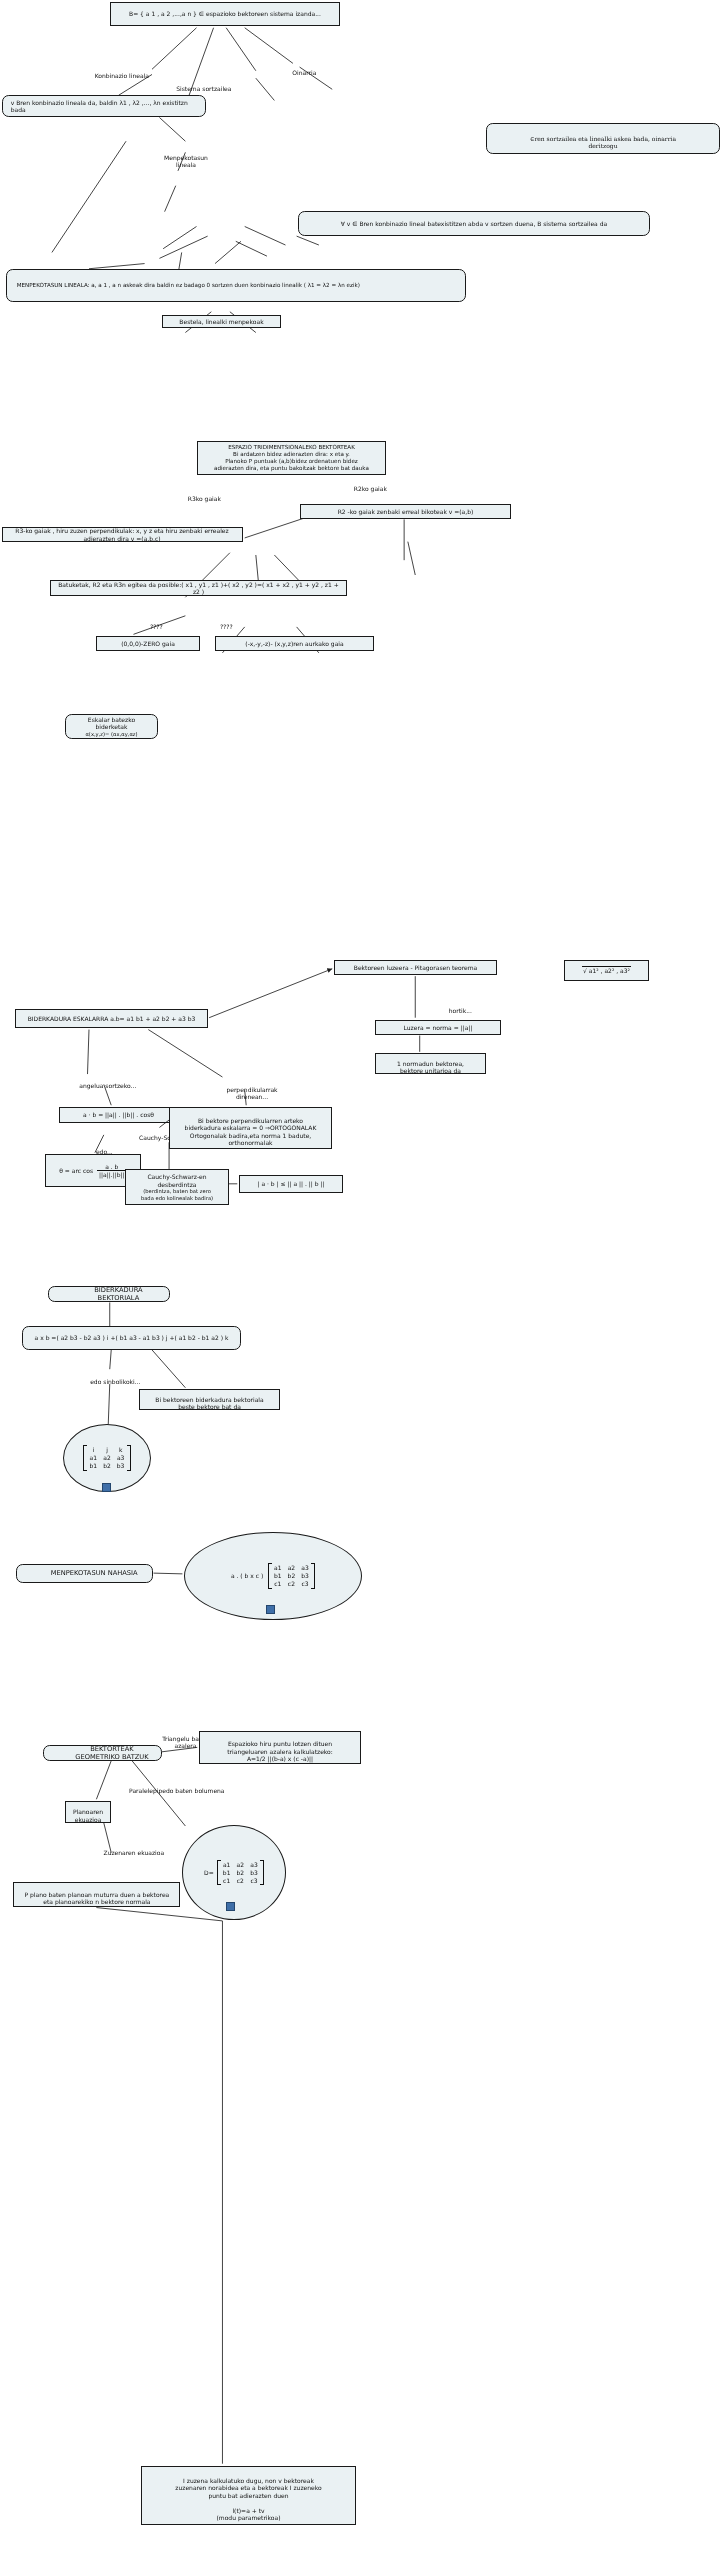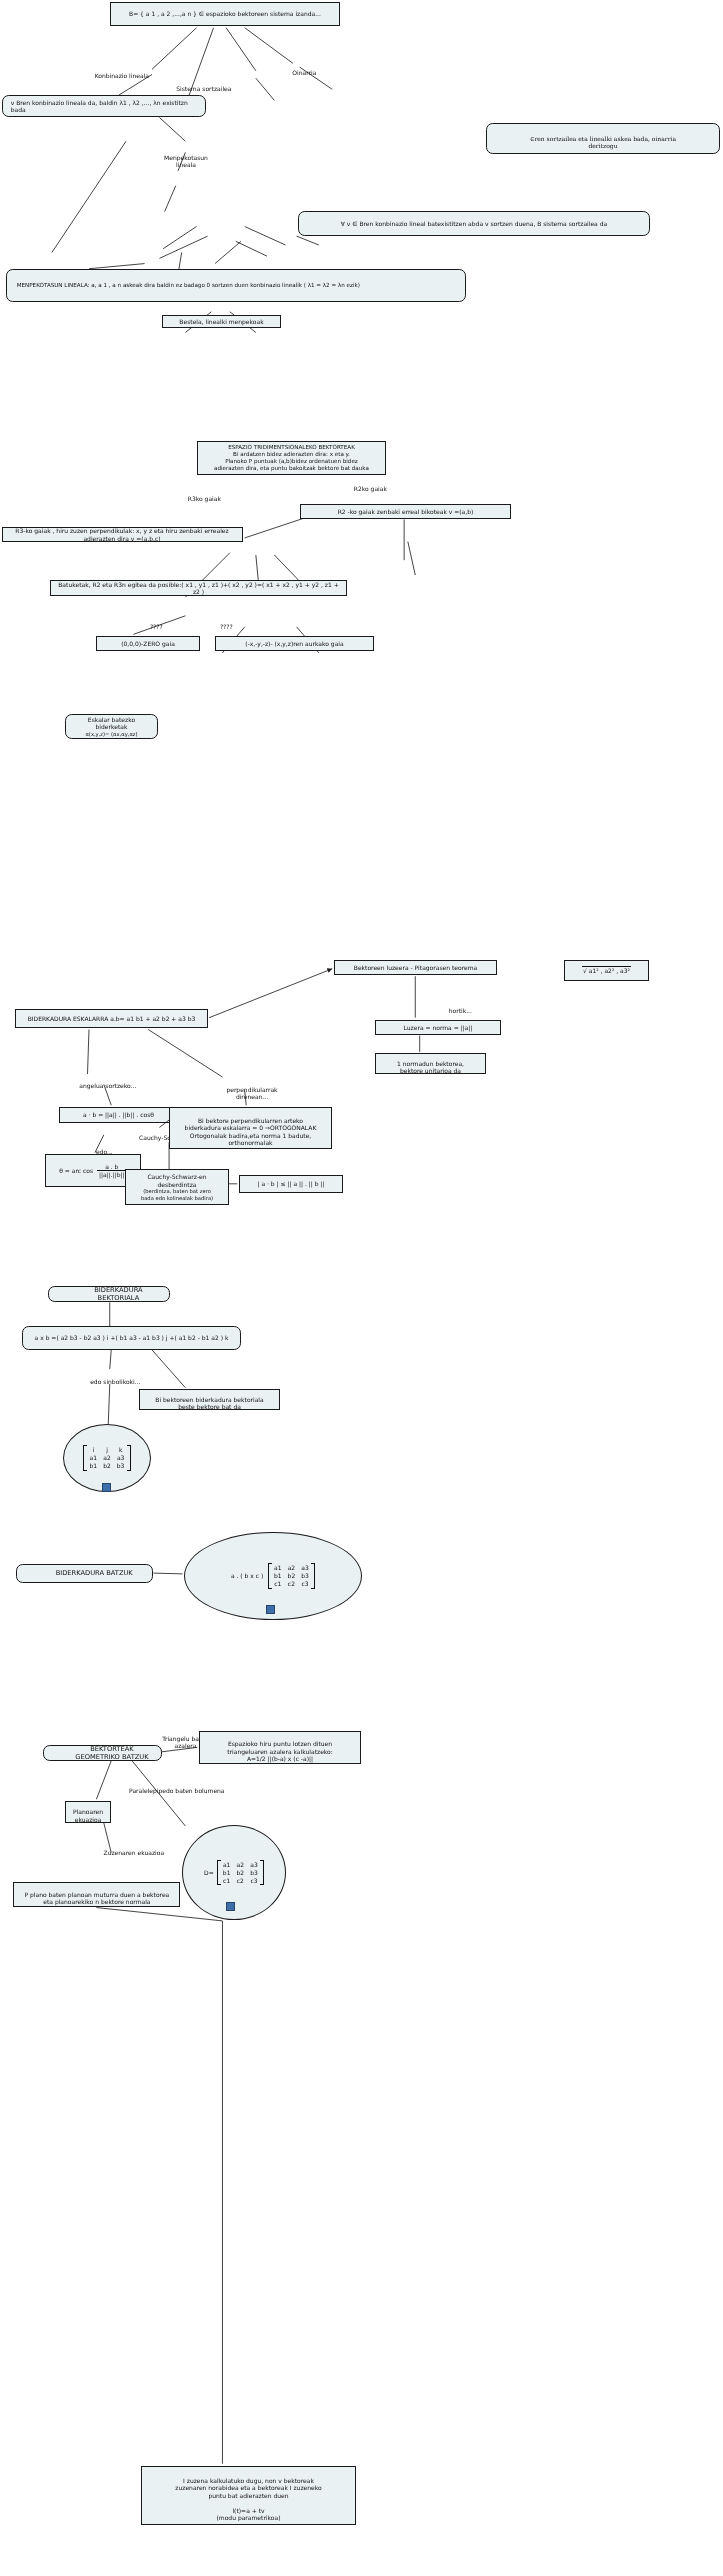--- a/index.html
+++ b/index.html
@@ -323,21 +323,21 @@
           <span>b1</span>
           <span>b2</span>
           <span>b3</span>
         </span>
         <span class="mbrk r"></span>
       </span>
     </div>
   </div>
 
   <div class="node round f9" style="left:16.3px;top:1564px;width:137px;height:19px;">
-    <div class="inner"><span>BIDERKADURA BATZUK</span></div>
+    <div class="inner"><span>MENPEKOTASUN NAHASIA</span></div>
   </div>
 
   <div class="node ellipse f8" style="left:184px;top:1532px;width:178px;height:88px;">
     <div class="inner" style="display:flex;justify-content:center;align-items:center;gap:4.5px;">
       <span>a . ( b x c )</span>
       <span class="matrix">
         <span class="mbrk"></span>
         <span class="mgrid c3">
           <span>a1</span>
           <span>a2</span>

